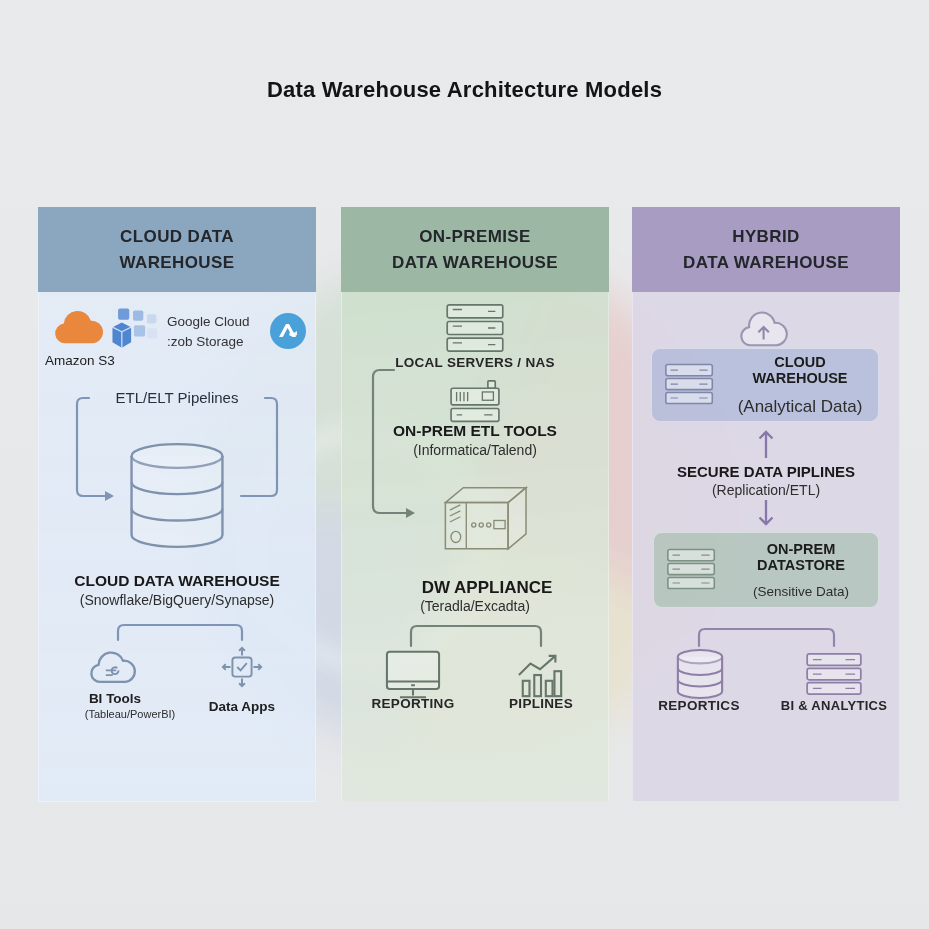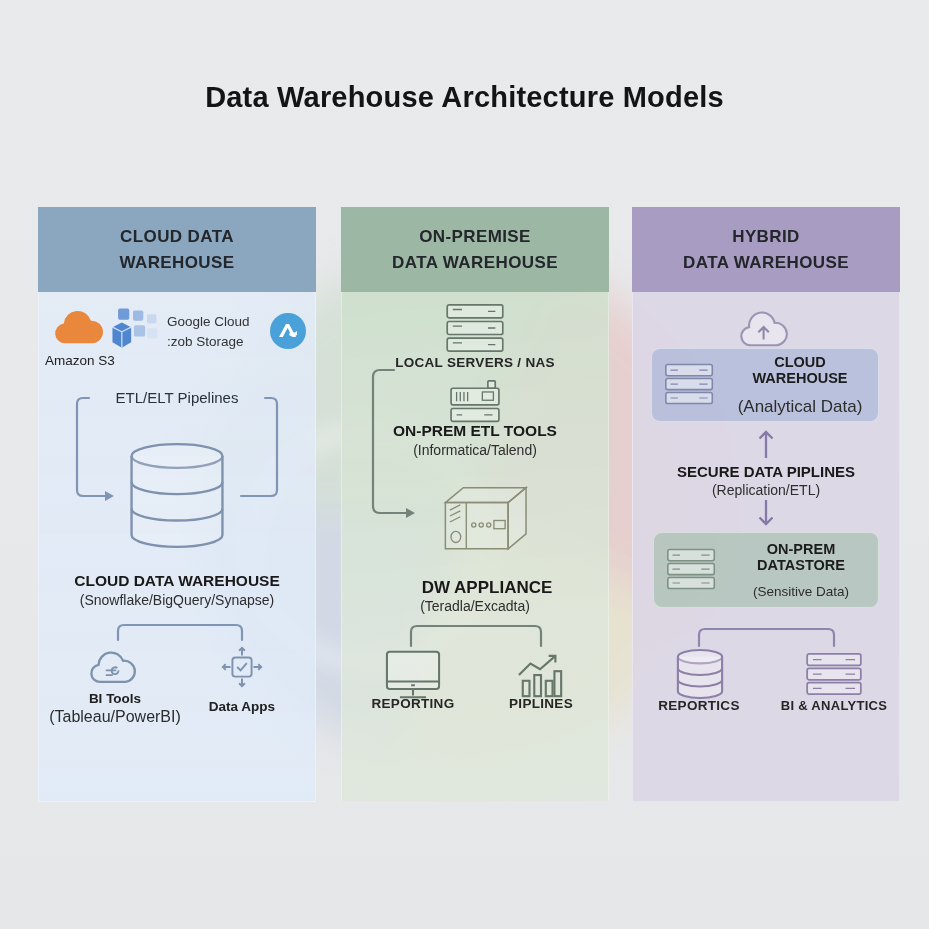--- a/index.html
+++ b/index.html
@@ -1,19 +1,19 @@
 <!DOCTYPE html>
 <html><head>
 <meta charset="utf-8">
 <style>
   html,body{margin:0;padding:0}
   body{font-family:"Liberation Sans",sans-serif;background:#e8e9ea}
   .page{position:relative;width:929px;height:929px;overflow:hidden;background:linear-gradient(180deg,#e9eaec,#e6e7e9)}
   .abs{position:absolute}
-  .title{left:0;right:0;top:62px;text-align:center;font-size:29px;font-weight:700;color:#141414;letter-spacing:.2px;z-index:2}
+  .title{left:0;right:0;top:62px;text-align:center;font-size:22px;font-weight:700;color:#141414;letter-spacing:.2px;z-index:2}
 
   
   .wm{left:198px;top:252px;width:530px;height:510px;border-radius:50%;z-index:0;
       background:conic-gradient(from 20deg,
         rgba(224,128,118,.60) 0deg 95deg,
         rgba(230,204,118,.55) 95deg 175deg,
         rgba(128,158,208,.50) 175deg 250deg,
         rgba(148,194,142,.55) 250deg 360deg);
       filter:blur(22px);opacity:.40}
   .wm-ring{left:240px;top:420px;width:210px;height:210px;border:22px solid rgba(255,255,255,.55);
@@ -112,21 +112,21 @@
         <rect x="14" y="14" width="20" height="20" rx="3"></rect>
         <path d="M19,24 l3.5,3.5 L29,20"></path>
         <path d="M24,12 V4 M21,7 l3,-3 3,3"></path>
         <path d="M24,36 v8 M21,41 l3,3 3,-3"></path>
         <path d="M12,24 H4 M7,21 l-3,3 3,3"></path>
         <path d="M36,24 h8 M41,21 l3,3 -3,3"></path>
       </g>
     </svg>
 
     <div class="abs ctr" style="left:6px;top:483px;width:140px;font-size:13.5px;font-weight:700;color:#202020">BI Tools</div>
-    <div class="abs ctr" style="left:6px;top:500px;width:140px;font-size:16px;color:#2d2d2d">(Tableau/PowerBI)</div>
+    <div class="abs ctr" style="left:21px;top:500px;width:140px;font-size:11px;color:#2d2d2d">(Tableau/PowerBI)</div>
     <div class="abs ctr" style="left:143px;top:491px;width:120px;font-size:13.5px;font-weight:700;color:#202020">Data Apps</div>
   </section>
 
   <section class="col c2">
     <header class="col-header h2">
       <span class="pre">ON-PREMISE
 DATA WAREHOUSE</span>
     </header>
 
     <svg class="connector" viewBox="0 0 266 593">

